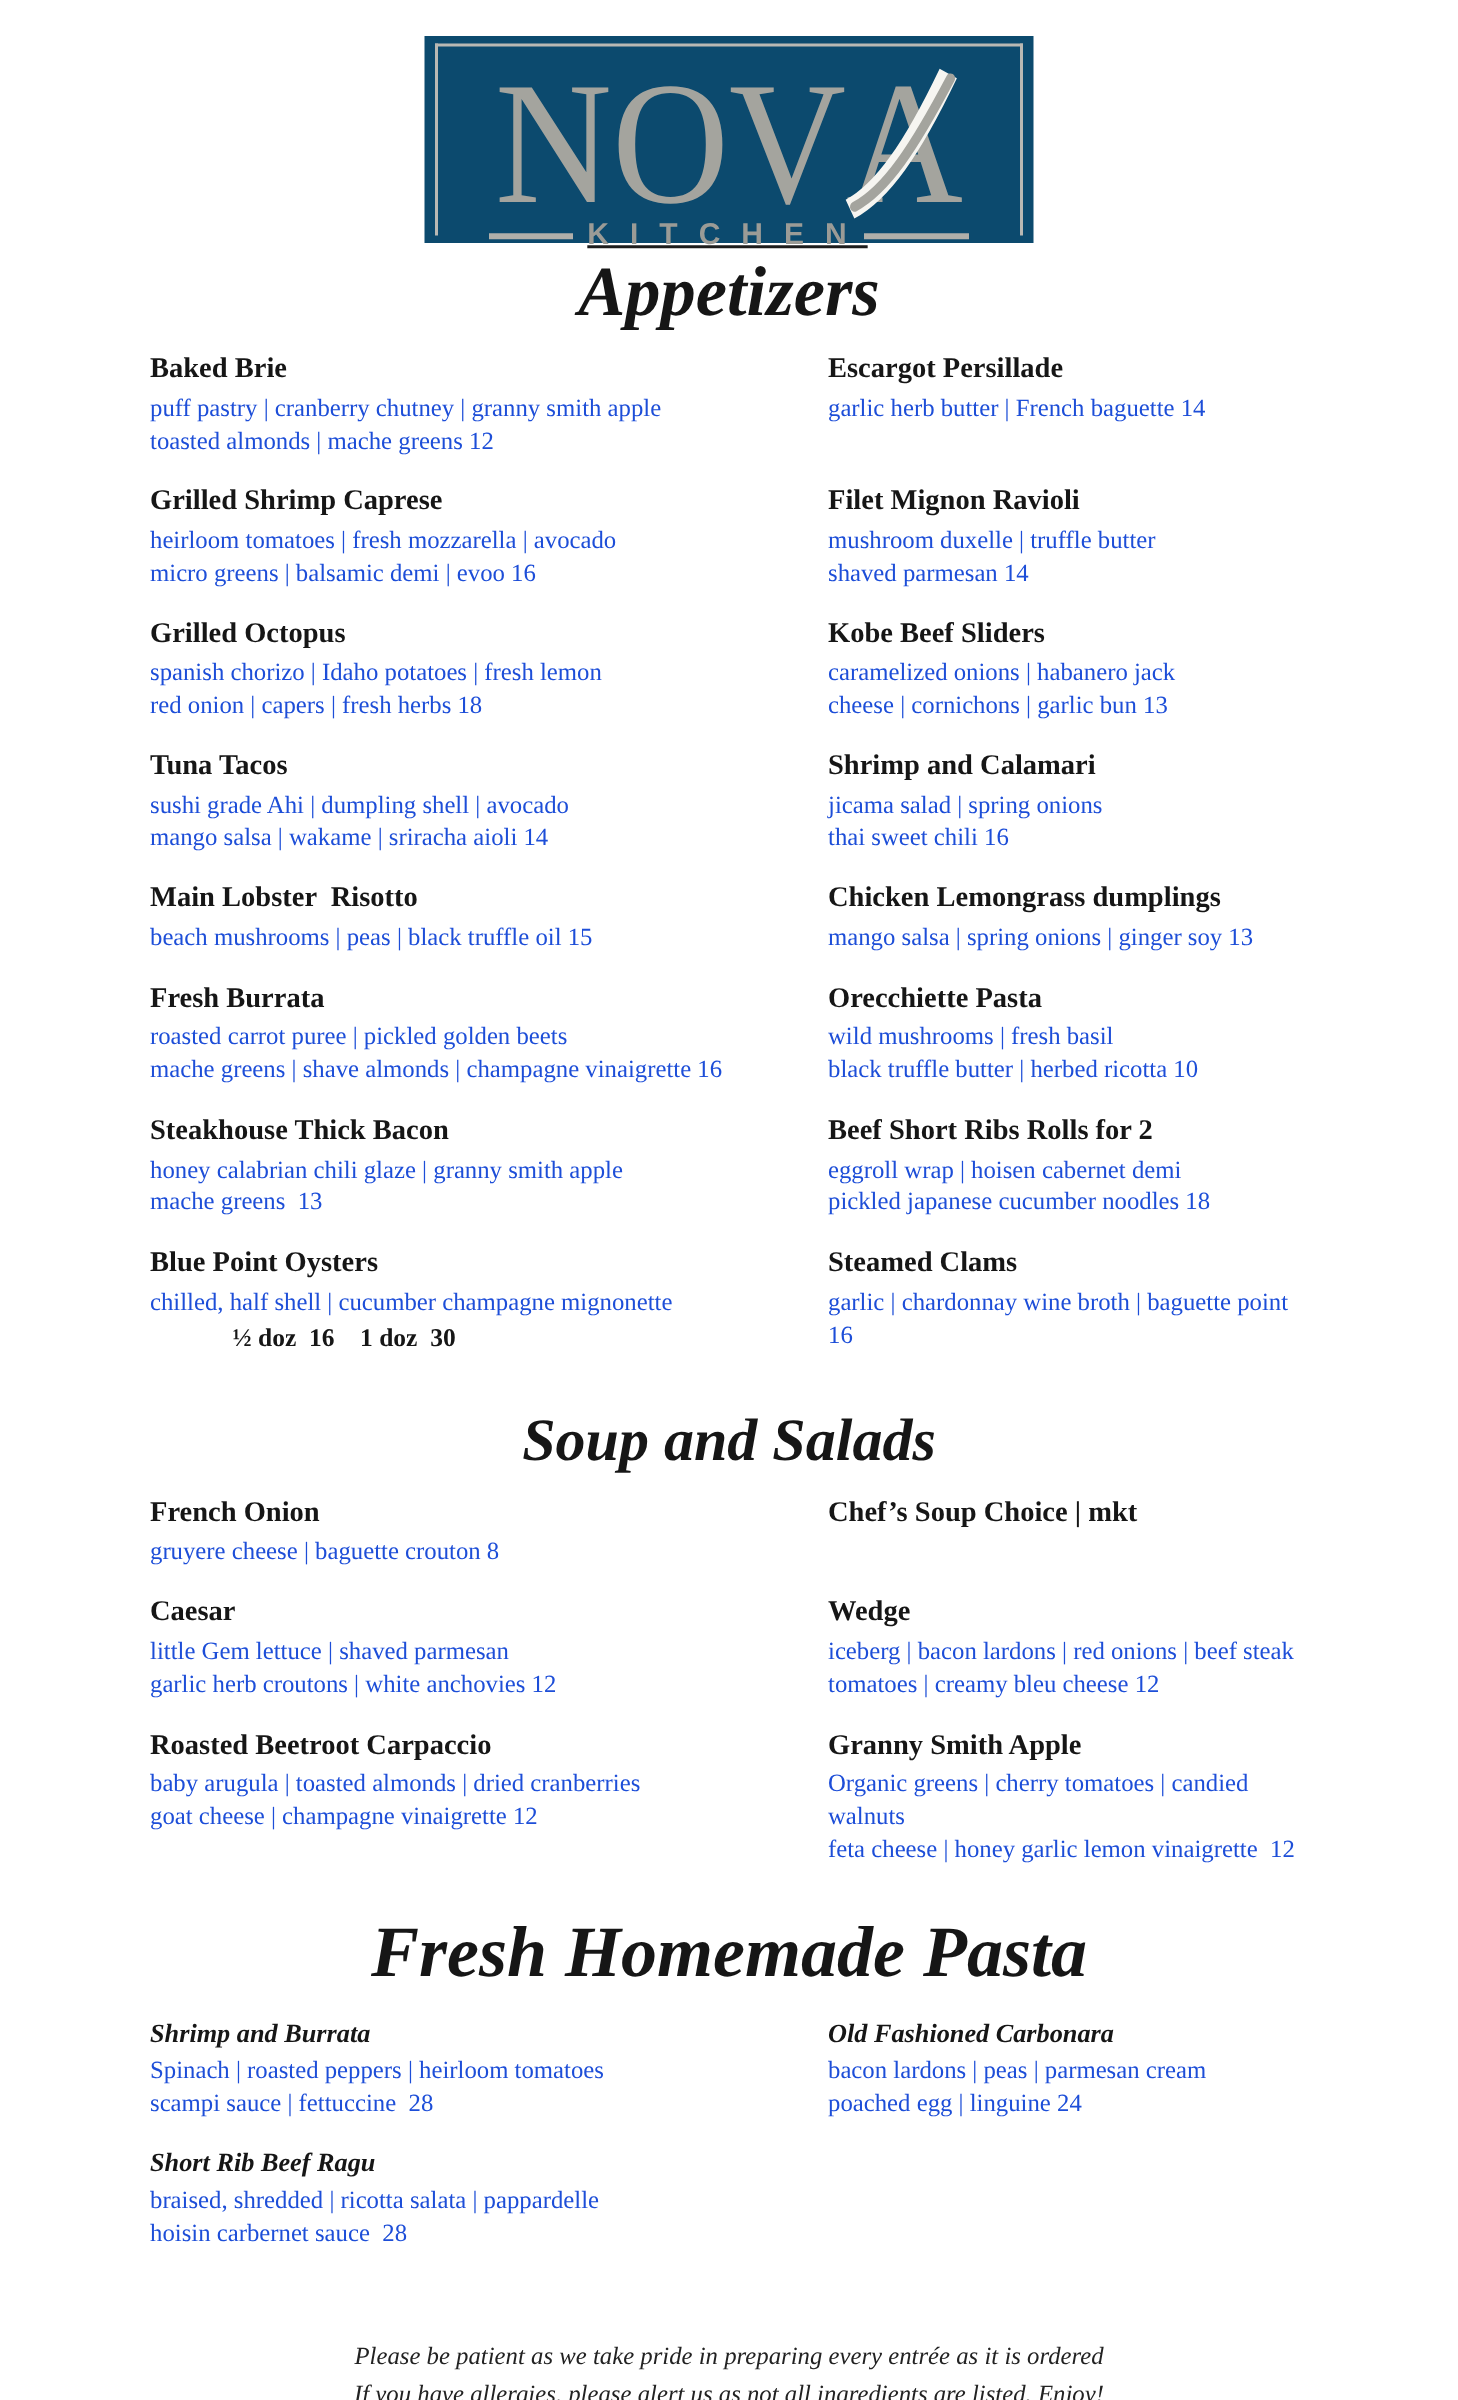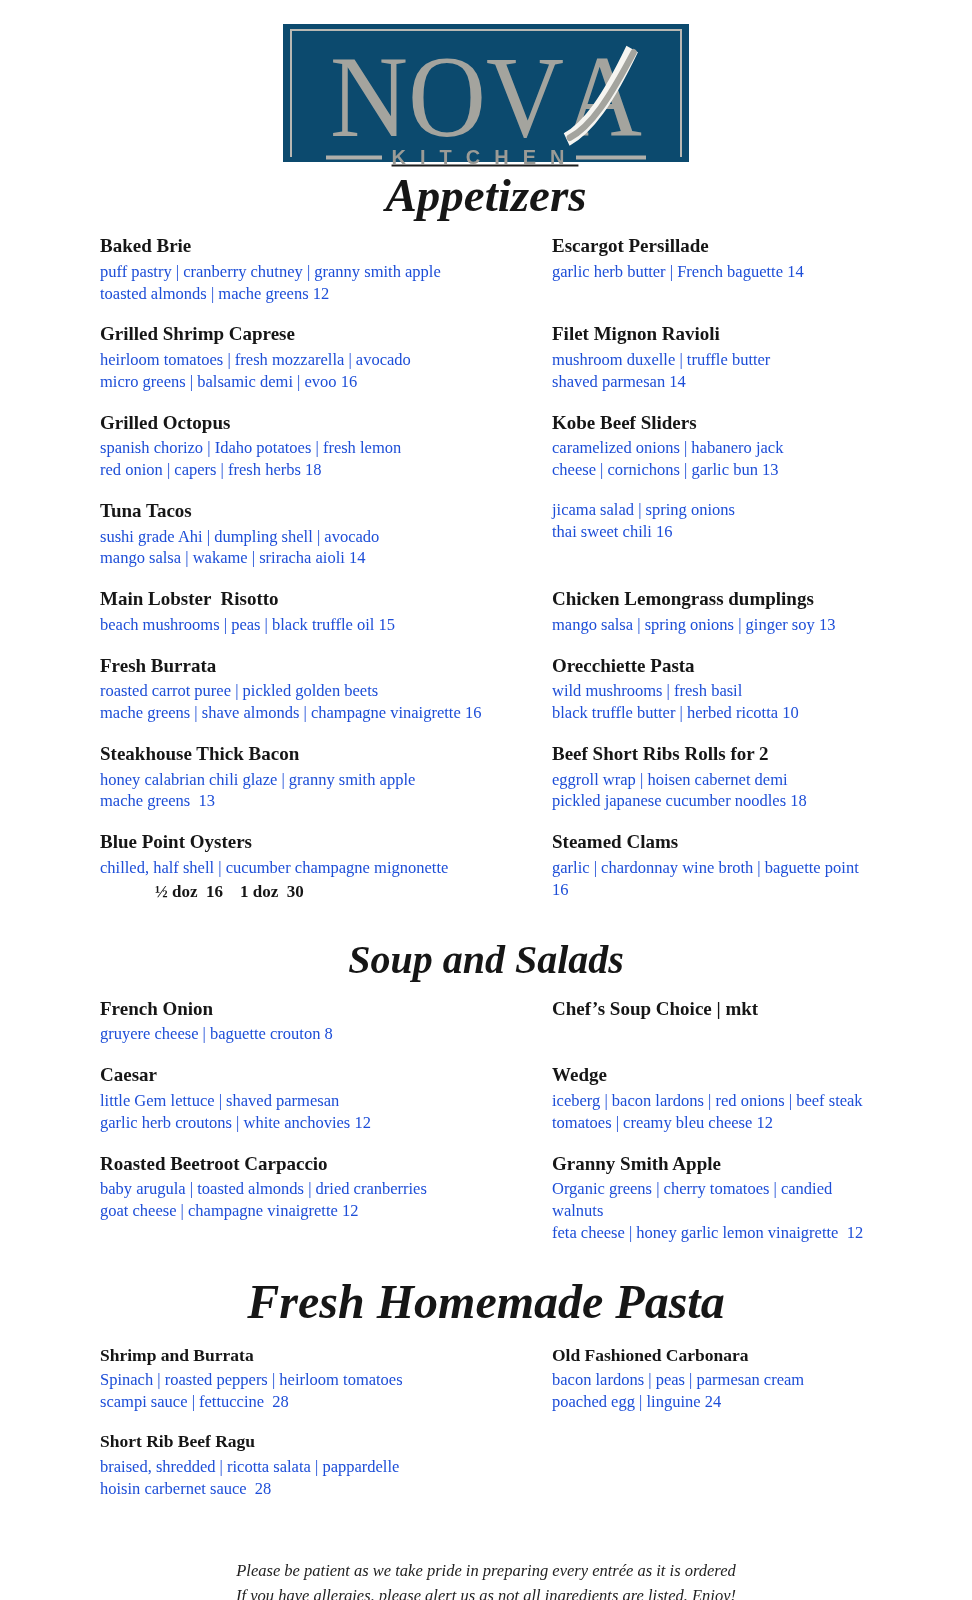--- a/index.html
+++ b/index.html
@@ -42,21 +42,21 @@
   .t-app{font-size:47px;margin:6px 0 12px;}
   .t-soup{font-size:40px;margin:16px 0 14px;}
   .t-pasta{font-size:48px;margin:12px 0 16px;}
   
   .grid{display:grid;grid-template-columns:452px 1fr;padding:0 74px 0 100px;}
   .item{margin-bottom:18px;padding-right:26px;}
   .item-name{
     font-size:19px;font-weight:700;margin:0 0 3px;line-height:1.25;
     white-space:pre-wrap;color:#161616;
   }
-  .pasta-grid .item-name{font-size:17.5px;}
+  .pasta-grid .item-name{font-size:17.5px;font-style:italic;}
   .d{margin:0;font-size:16.5px;line-height:1.32;white-space:pre-wrap;color:#1d4ed8;}
   .price-line{
     font-weight:700;font-size:17px;margin:3px 0 0 55px;white-space:pre-wrap;color:#161616;
   }
   
   .footer{
     text-align:center;font-style:italic;font-size:16.5px;line-height:1.5;
     margin-top:42px;color:#222;padding-bottom:80px;
   }
 </style>
@@ -116,20 +116,21 @@
         <p class="d">caramelized onions | habanero jack</p>
         <p class="d">cheese | cornichons | garlic bun 13</p>
       </article>
 
       <article class="item">
         <h3 class="item-name">Tuna Tacos</h3>
         <p class="d">sushi grade Ahi | dumpling shell | avocado</p>
         <p class="d">mango salsa | wakame | sriracha aioli 14</p>
       </article>
       <article class="item">
+        <h3 class="item-name">Shrimp and Calamari</h3>
         <p class="d">jicama salad | spring onions</p>
         <p class="d">thai sweet chili 16</p>
       </article>
 
       <article class="item">
         <h3 class="item-name">Main Lobster  Risotto</h3>
         <p class="d">beach mushrooms | peas | black truffle oil 15</p>
       </article>
       <article class="item">
         <h3 class="item-name">Chicken Lemongrass dumplings</h3>

